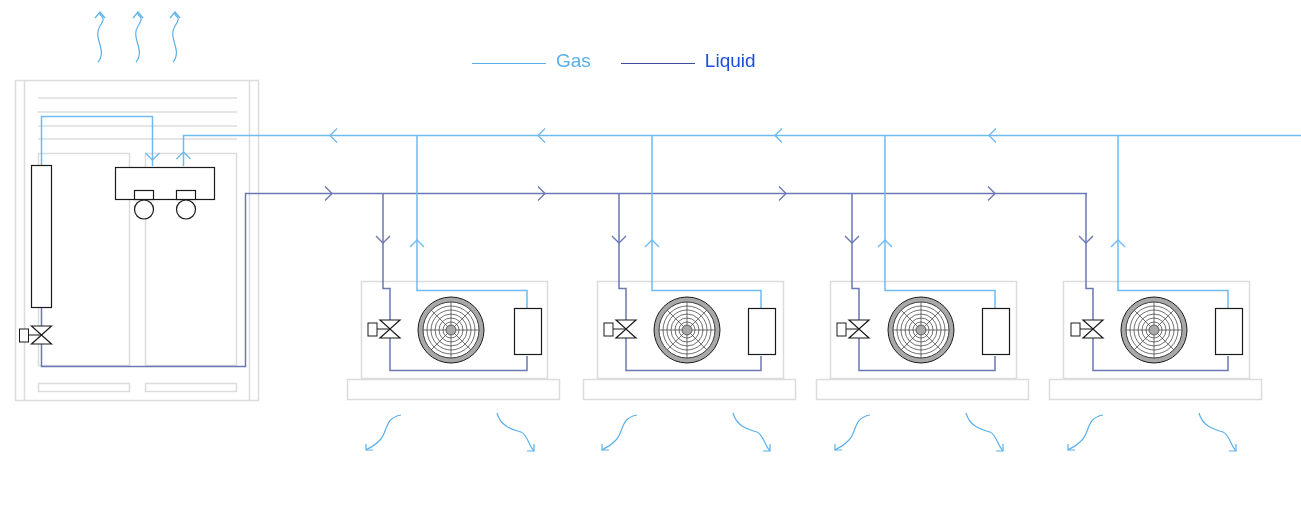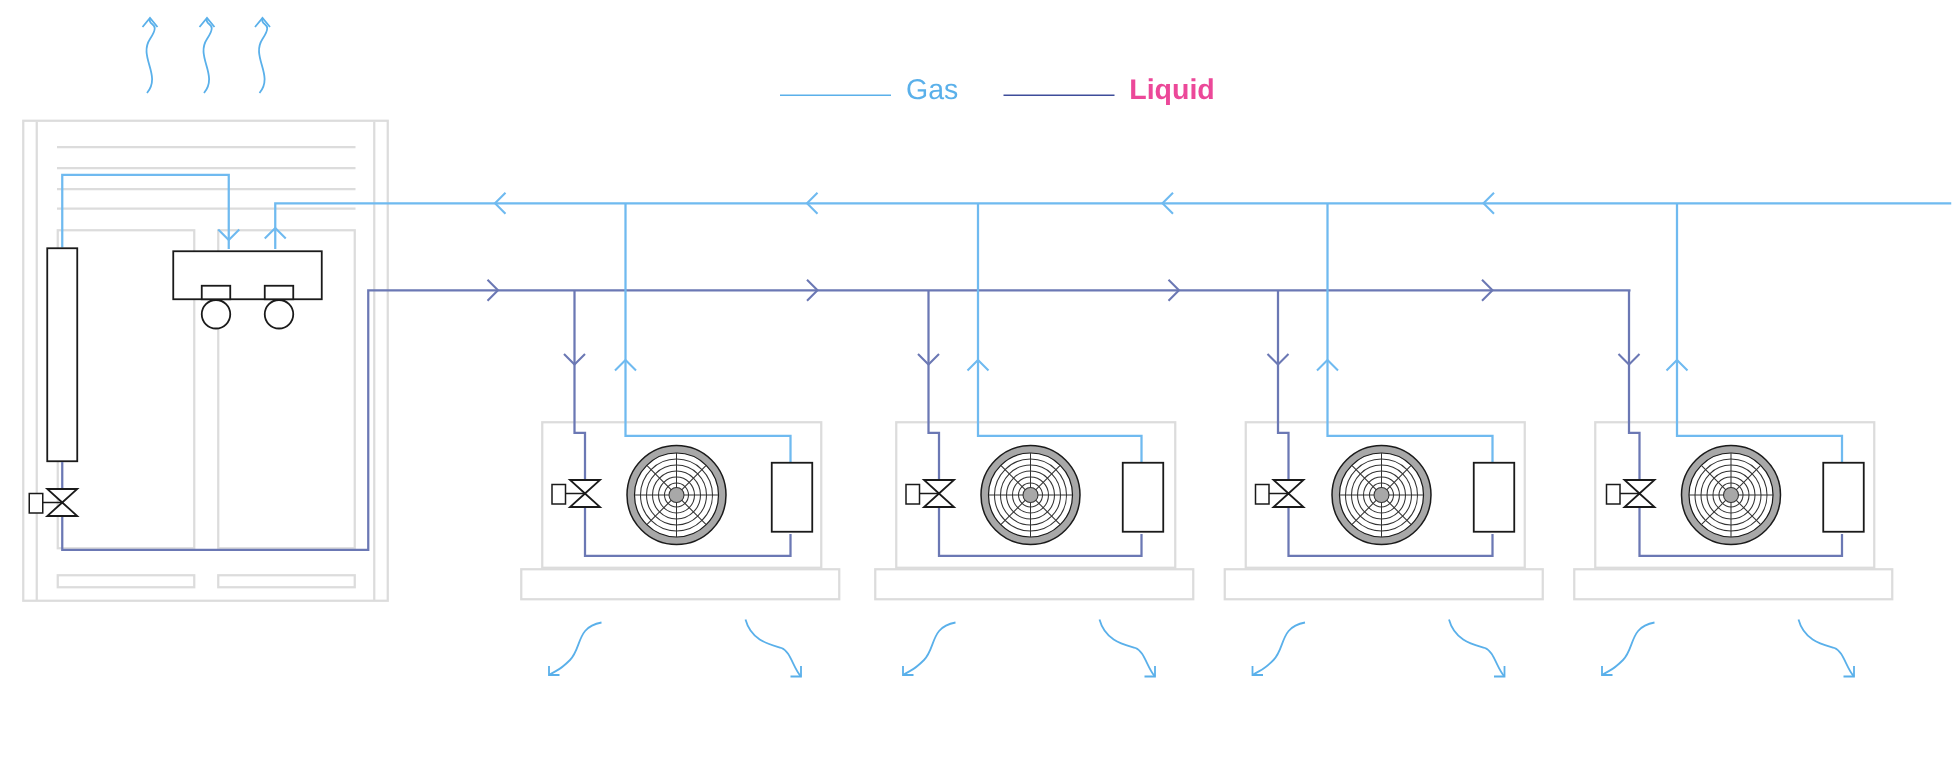--- a/index.html
+++ b/index.html
@@ -1,18 +1,18 @@
 <!DOCTYPE html>
 <html><head>
 <meta charset="utf-8">
 <style>
   html, body { margin: 0; padding: 0; background: #ffffff; }
   body { width: 1301px; height: 522px; position: relative; overflow: hidden; font-family: "Liberation Sans", sans-serif; }
   #diagram { position: absolute; left: 0; top: 0; }
-  .legend { position: absolute; top: 50px; left: 520px; display: flex; align-items: flex-start; font-size: 19px; }
+  .legend { position: absolute; top: 50px; left: 472px; display: flex; align-items: flex-start; font-size: 19px; }
   .legend .item { display: flex; align-items: center; margin-right: 30px; }
   .legend .swatch { width: 74px; height: 0; border-top: 1.5px solid; margin-right: 10px; margin-top: 4px; }
 </style>
 </head>
 <body>
 
 <svg id="diagram" width="1301" height="522" viewBox="0 0 1301 522">
   <g id="condenser">
       <rect x="15.5" y="80.5" width="243" height="320" fill="none" stroke="#dcdcdc" stroke-width="1.5"></rect>
       <line x1="24.5" y1="81" x2="24.5" y2="400" stroke="#dcdcdc" stroke-width="1.5"></line>
@@ -189,15 +189,15 @@
     </g>
 </svg>
 
 <div class="legend">
   <div class="item">
     <span class="swatch" id="sw-gas" style="border-color: rgb(90, 176, 234);"></span>
     <span id="lbl-gas" style="color: rgb(90, 176, 234);">Gas</span>
   </div>
   <div class="item">
     <span class="swatch" id="sw-liq" style="border-color: rgb(62, 77, 154);"></span>
-    <span id="lbl-liq" style="color: #ec4899; font-weight: bold;">Liquid</span>
+    <span id="lbl-liq" style="color: #1d4ed8;">Liquid</span>
   </div>
 </div>
 
 </body></html>

